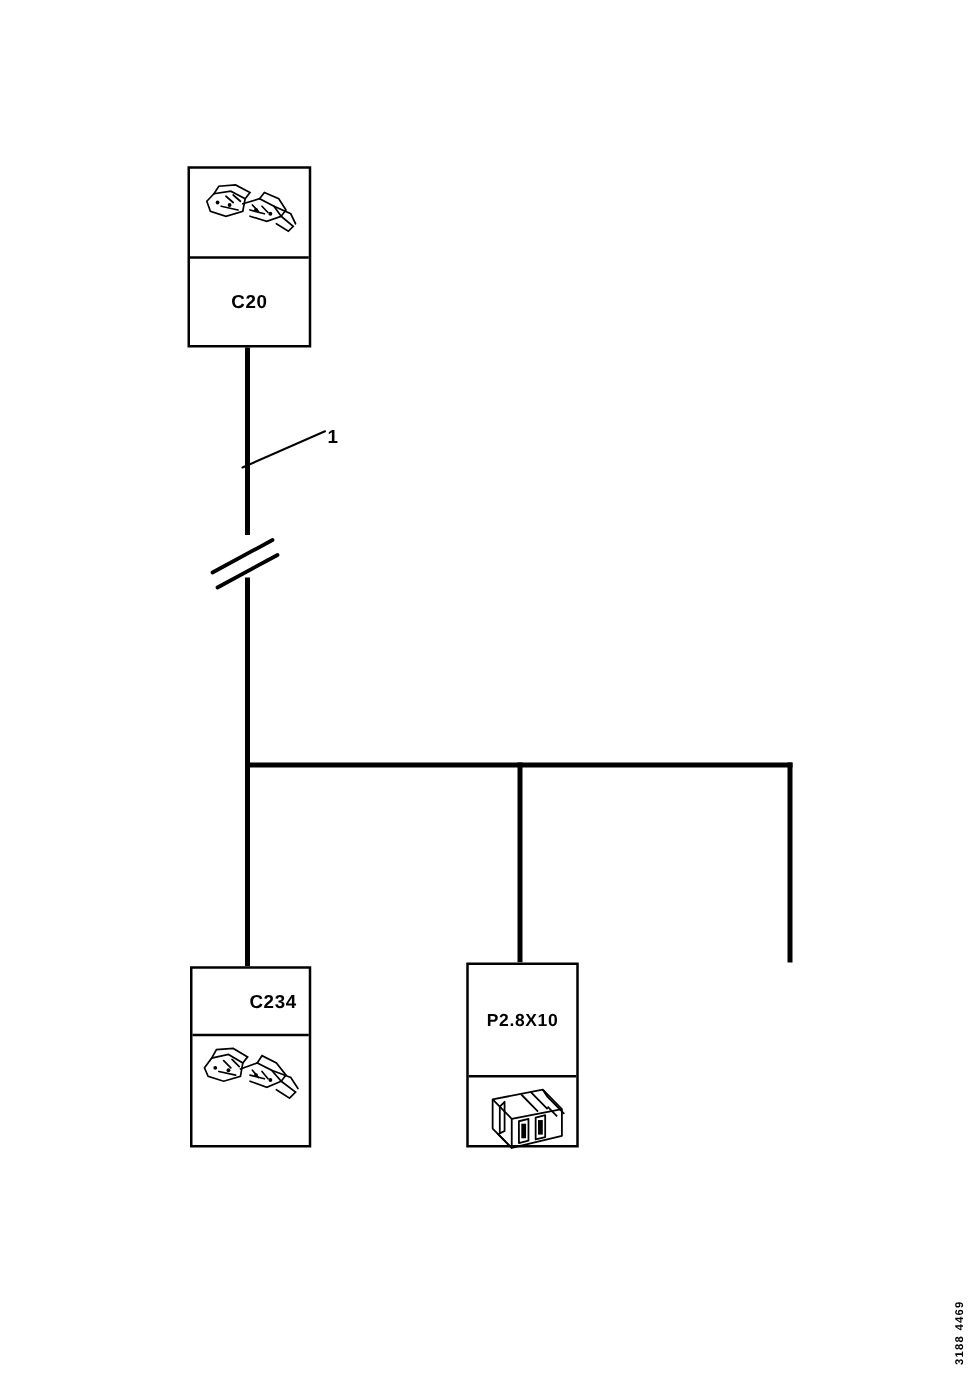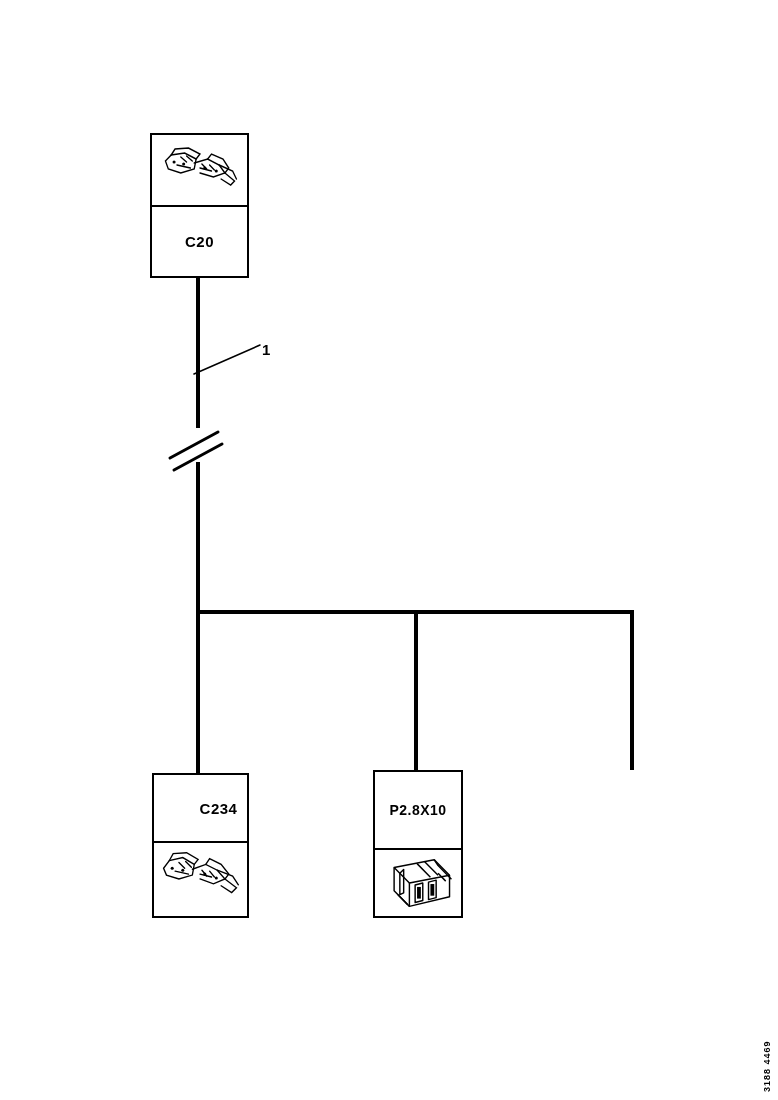--- a/index.html
+++ b/index.html
@@ -91,21 +91,21 @@
   </svg>
   <div class="callout-num" style="left:262px;top:342px;">1</div>
 
   <div class="wire h" style="left:196px;top:610px;width:438px;"></div>
 
   <div class="wire v" style="left:196px;top:610px;height:163px;"></div>
   <div class="wire v" style="left:414px;top:610px;height:160px;"></div>
   <div class="wire v" style="left:630px;top:610px;height:160px;"></div>
 
   <div class="node" style="left:152px;top:773px;width:97px;height:145px;">
-    <div class="cell" style="height:66px;padding-left:36px;">
+    <div class="cell" style="height:52px;padding-left:36px;">
       <div class="label">C234</div>
     </div>
     <div class="cell divider-top" style="height:71px;">
       <svg class="art" viewBox="0 0 97 71" preserveAspectRatio="none">
         <g fill="none" stroke="#000" stroke-width="1.4" stroke-linecap="round">
           <path d="M10 26 L16 18 L30 15 L42 22 L40 33 L26 37 L13 33 Z"></path>
           <path d="M16 18 L20 11 L34 10 L46 17 L42 22"></path>
           <path d="M40 27 L54 22 L66 28 L74 37 L62 42 L48 37"></path>
           <path d="M54 22 L58 16 L70 22 L78 32 L74 37"></path>
           <path d="M66 28 L82 34 L88 43"></path>
@@ -117,21 +117,21 @@
           <circle cx="19" cy="26" r="1.6"></circle>
             <circle cx="30" cy="28" r="1.6"></circle>
           <circle cx="53" cy="32" r="1.6"></circle>
             <circle cx="65" cy="36" r="1.6"></circle>
         </g>
       </svg>
     </div>
   </div>
 
   <div class="node" style="left:373px;top:770px;width:90px;height:148px;">
-    <div class="cell" style="height:76px;">
+    <div class="cell" style="height:88px;">
       <div class="label" style="font-size:14px;">P2.8X10</div>
     </div>
     <div class="cell divider-top" style="height:72px;">
       <svg class="art" viewBox="0 0 90 72" preserveAspectRatio="none">
         <g fill="none" stroke="#000" stroke-width="1.5" stroke-linejoin="round">
           <path d="M20 18 L62 10 L78 26 L78 48 L36 58 L20 42 Z"></path>
           <path d="M20 18 L36 34 L78 26"></path>
           <path d="M36 34 L36 58"></path>
           <path d="M26 24 L30 20 L30 44 L26 46 Z"></path>
           <path d="M42 36 L50 34 L50 52 L42 54 Z"></path>

